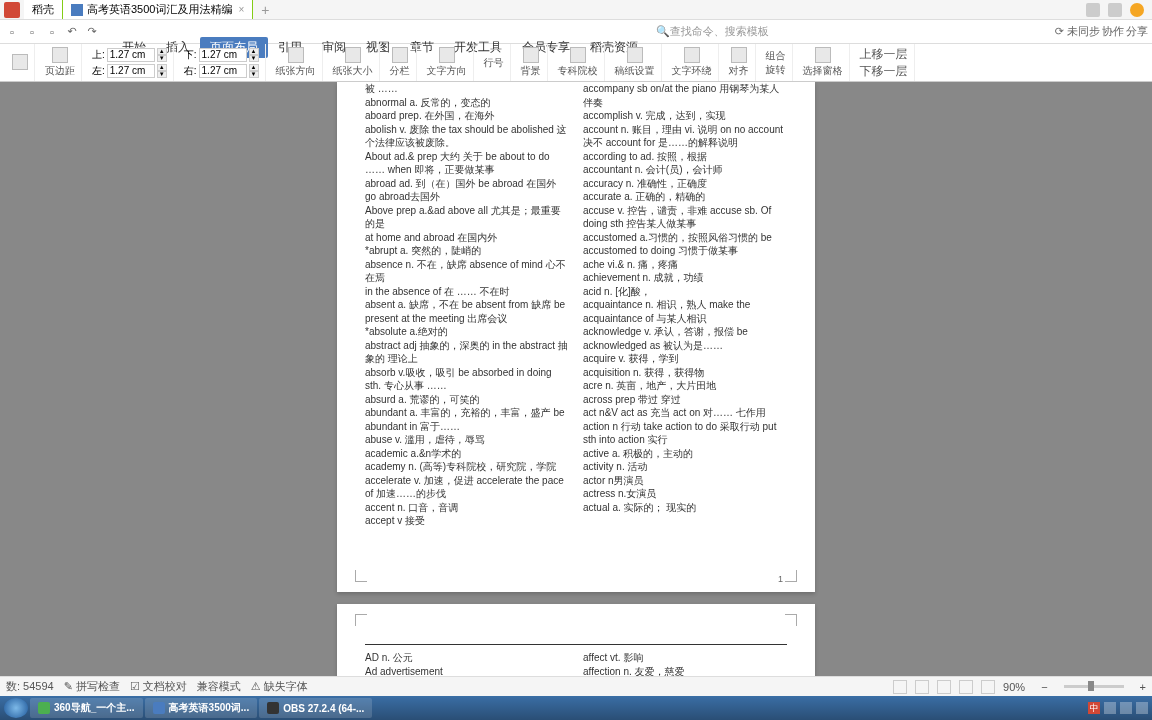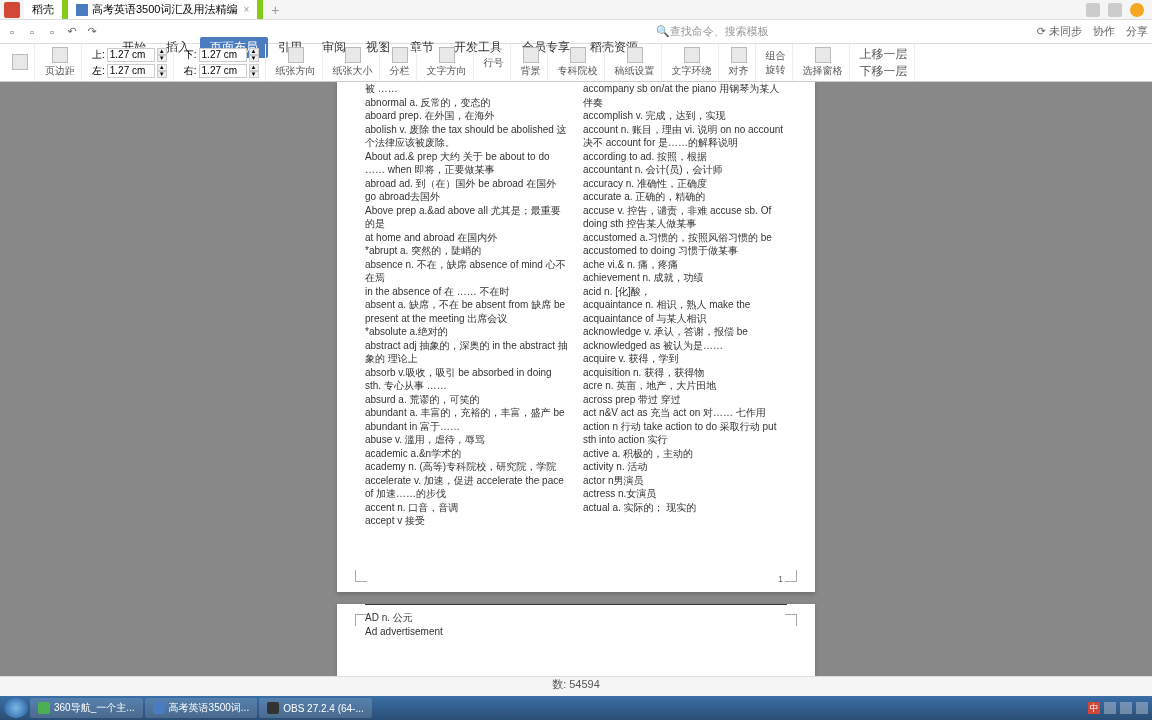--- a/index.html
+++ b/index.html
@@ -1,68 +1,68 @@
 <!DOCTYPE html>
 <html><head>
 <meta charset="utf-8">
 <style>
 * { margin: 0; padding: 0; box-sizing: border-box; font-family: "Microsoft YaHei", sans-serif; }
 body { background: #f0f0f0; width: 1152px; height: 720px; overflow: hidden; position: relative; }
 .titlebar { height: 20px; background: #f5f5f5; display: flex; align-items: center; border-bottom: 1px solid #ddd; }
 .app-icon { width: 16px; height: 16px; background: #d14836; margin: 0 4px; border-radius: 2px; }
-.tab { display: flex; align-items: center; padding: 0 8px; height: 100%; background: #fff; border-right: 6px solid #84cc16; font-size: 11px; }
+.tab { display: flex; align-items: center; padding: 0 8px; height: 100%; background: #fff; border-right: 1px solid #84cc16; font-size: 11px; }
 .tab-doc { background: #fff; }
 .tab-doc-icon { width: 12px; height: 12px; background: #4a7cbf; margin-right: 4px; }
 .tab-close { margin-left: 6px; color: #999; font-size: 10px; }
 .tab-new { padding: 0 8px; color: #999; font-size: 14px; cursor: pointer; }
 .titlebar-right { margin-left: auto; display: flex; gap: 8px; padding-right: 8px; }
 .tb-icon { width: 14px; height: 14px; background: #ccc; border-radius: 2px; }
 .tb-icon.orange { background: #f5a623; border-radius: 50%; }
 .menubar { height: 24px; background: #fff; display: flex; align-items: center; border-bottom: 1px solid #ddd; padding: 0 4px; }
 .qat { display: flex; gap: 4px; }
 .qat-btn { width: 16px; height: 16px; display: flex; align-items: center; justify-content: center; color: #666; font-size: 11px; }
 .menu-tabs { display: flex; margin-left: 12px; margin-top: 32px; }
 .menu-tab { padding: 2px 10px; font-size: 12px; color: #333; cursor: pointer; }
 .menu-tab.active { background: #4a7cbf; color: #fff; border-radius: 2px; }
 .search-area { margin-left: 8px; display: flex; align-items: center; color: #999; font-size: 11px; }
-.menubar-right { margin-left: auto; display: flex; gap: 11px; font-size: 11px; color: #666; }
+.menubar-right { margin-left: auto; display: flex; gap: 2px; font-size: 11px; color: #666; }
 .ribbon { height: 38px; background: #fff; display: flex; align-items: center; border-bottom: 1px solid #ccc; padding: 0 6px; gap: 4px; }
 .ribbon-group { display: flex; flex-direction: column; align-items: center; border-right: 1px solid #eee; padding: 0 6px; height: 100%; justify-content: center; }
 .ribbon-btn { display: flex; flex-direction: column; align-items: center; font-size: 10px; color: #555; }
 .rb-icon { width: 16px; height: 16px; background: #e8e8e8; border: 1px solid #bbb; margin-bottom: 1px; }
 .margin-inputs { display: flex; flex-direction: column; gap: 2px; font-size: 10px; }
 .margin-row { display: flex; align-items: center; gap: 2px; }
 .margin-input { width: 48px; height: 14px; border: 1px solid #ccc; font-size: 10px; padding: 0 2px; }
 .spinner { display: flex; flex-direction: column; }
 .sp-btn { width: 10px; height: 7px; background: #eee; border: 1px solid #ccc; font-size: 6px; line-height: 5px; text-align: center; }
 .canvas { position: absolute; top: 82px; left: 0; right: 0; bottom: 44px; background: #888; overflow: auto; display: flex; justify-content: center; }
 .page-wrap { padding: 0 0 20px; }
 .page { width: 478px; background: #fff; margin-bottom: 12px; position: relative; padding: 0 28px; box-shadow: 0 2px 4px rgba(0,0,0,0.2); }
 .page1 { min-height: 510px; }
-.page2 { min-height: 100px; }
+.page2 { min-height: 100px; padding-top: 40px; }
 .page-content { display: flex; gap: 14px; font-size: 10px; line-height: 1.35; color: #333; font-family: "Times New Roman", SimSun, serif; }
 .col { flex: 1; }
 .entry { margin-bottom: 0; }
 .page-num { position: absolute; bottom: 8px; right: 32px; font-size: 9px; color: #666; }
 .corner { position: absolute; width: 12px; height: 12px; }
 .corner.tl { top: 10px; left: 18px; border-left: 1px solid #aaa; border-top: 1px solid #aaa; }
 .corner.tr { top: 10px; right: 18px; border-right: 1px solid #aaa; border-top: 1px solid #aaa; }
 .corner.bl { bottom: 10px; left: 18px; border-left: 1px solid #aaa; border-bottom: 1px solid #aaa; }
 .corner.br { bottom: 10px; right: 18px; border-right: 1px solid #aaa; border-bottom: 1px solid #aaa; }
 .hline { border-top: 1px solid #333; margin: 0 0 6px; }
-.statusbar { position: absolute; bottom: 24px; left: 0; right: 0; height: 20px; background: #f5f5f5; border-top: 1px solid #ddd; display: flex; align-items: center; font-size: 11px; color: #555; padding: 0 6px; gap: 10px; flex-direction: column; }
+.statusbar { position: absolute; bottom: 24px; left: 0; right: 0; height: 20px; background: #f5f5f5; border-top: 1px solid #ddd; display: flex; align-items: center; font-size: 11px; color: #555; padding: 0 6px; gap: 10px; }
 .status-item { display: flex; align-items: center; gap: 3px; }
 .status-right { margin-left: auto; display: flex; align-items: center; gap: 8px; }
 .view-btn { width: 14px; height: 14px; border: 1px solid #ccc; }
 .zoom { display: flex; align-items: center; gap: 16px; }
 .zoom-slider { width: 60px; height: 3px; background: #ccc; position: relative; }
 .zoom-thumb { position: absolute; width: 6px; height: 10px; background: #888; top: -4px; left: 40%; }
 .taskbar { position: absolute; bottom: 0; left: 0; right: 0; height: 24px; background: linear-gradient(#3a6ea5, #2a4e75); display: flex; align-items: center; padding: 0 4px; gap: 2px; }
 .start-btn { width: 24px; height: 20px; background: radial-gradient(circle, #7db9e8, #1e5799); border-radius: 50%; }
-.task-item { height: 20px; padding: 0 8px; background: rgba(255,255,255,0.15); display: flex; align-items: center; font-size: 10px; color: #fff; border-radius: 2px; gap: 4px; }
+.task-item { height: 20px; padding: 0 8px; background: rgba(255,255,255,0.15); display: flex; align-items: center; font-size: 10px; color: #fff; border-radius: 2px; gap: 4px; font-weight: bold; }
 .task-icon { width: 12px; height: 12px; background: #fff; border-radius: 2px; }
 .tray { margin-left: auto; display: flex; align-items: center; gap: 4px; color: #fff; font-size: 10px; }
 .tray-icon { width: 12px; height: 12px; background: rgba(255,255,255,0.3); }
 </style>
 </head>
 <body>
 
 <div class="titlebar">
   <div class="app-icon"></div>
   <div class="tab">
@@ -306,20 +306,24 @@
     </div>
     <div class="page page2">
       <div class="corner tl"></div>
         <div class="corner tr"></div>
       <div class="hline"></div>
       <div class="page-content">
         <div class="col" id="p2c1">
             <div class="entry">AD  n. 公元</div>
             <div class="entry">Ad advertisement</div>
           </div>
+        <div class="col" id="p2c2">
+            <div class="entry">affect vt. 影响</div>
+            <div class="entry">affection n. 友爱，慈爱</div>
+          </div>
       </div>
     </div>
   </div>
 </div>
 
 <div class="statusbar">
   <div class="status-item">数: 54594</div>
   <div class="status-item">✎ <span>拼写检查</span></div>
   <div class="status-item">☑ <span>文档校对</span></div>
   <div class="status-item">兼容模式</div>

